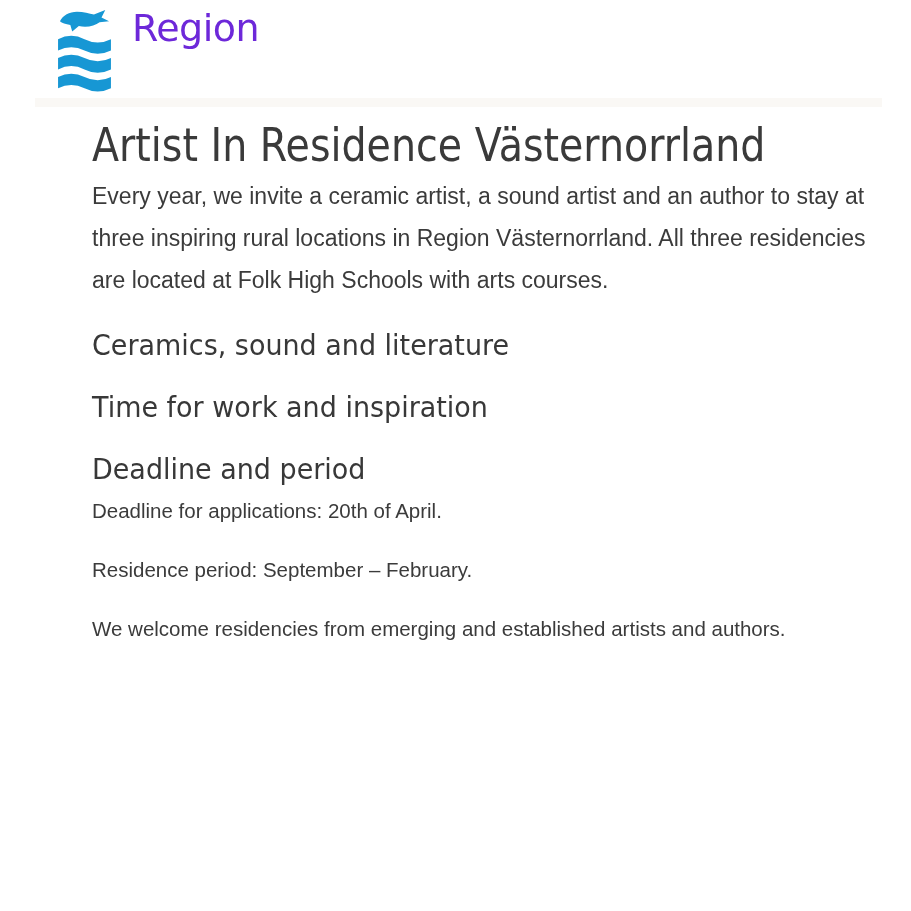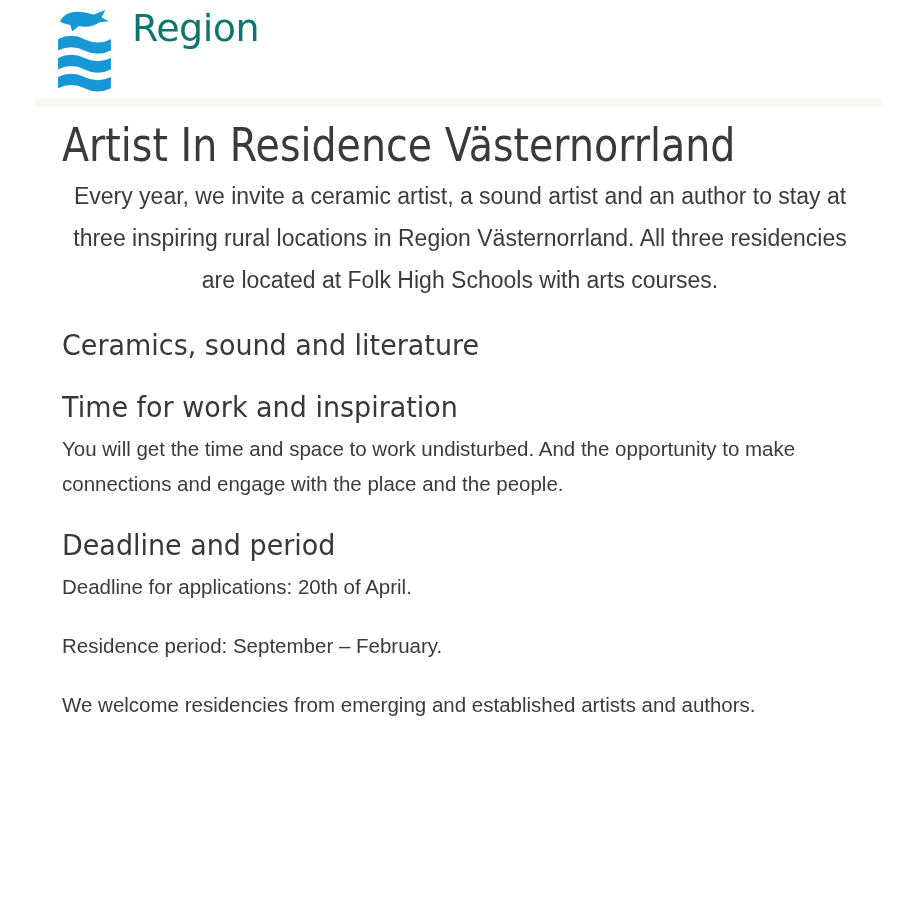--- a/index.html
+++ b/index.html
@@ -29,57 +29,56 @@
     gap: 20px;
     text-decoration: none;
     cursor: pointer;
   }
   .logo-mark svg { display: block; }
   .org-name {
     font-family: "DejaVu Sans", sans-serif;
     font-size: 38px;
     line-height: 45px;
     font-weight: 400;
-    color: #0f766e;
+    color: #6d28d9;
     letter-spacing: -0.5px;
     margin-top: -2px;
     white-space: nowrap;
     text-align: center;
   }
 
   .header-divider {
     margin-left: 35px;
     width: 847px;
     height: 9px;
     background: #faf8f5;
   }
 
   
   .article {
-    padding-left: 62px;
+    padding-left: 92px;
     width: 880px;
   }
   h1.page-title {
     font-family: "DejaVu Sans", sans-serif;
     font-weight: 400;
     font-size: 46px;
     line-height: 52px;
     color: #3a3a3a;
     margin: 12px 0 0 0;
     transform: scaleX(0.86);
     transform-origin: 0 50%;
     white-space: nowrap;
   }
   p.intro {
     font-size: 23px;
     line-height: 42px;
     color: #3b3b3b;
     margin: 4px 0 24px 0;
     width: 796px;
-    text-align: center;
   }
   h2.section-heading {
     font-family: "DejaVu Sans", sans-serif;
     font-weight: 400;
     font-size: 29px;
     line-height: 36px;
     color: #383838;
     margin: 26px 0 6px 0;
     transform: scaleX(0.93);
     transform-origin: 0 50%;
@@ -122,21 +121,20 @@
   <h1 class="page-title">Artist In Residence Västernorrland</h1>
 
   <p class="intro">Every year, we invite a ceramic artist, a sound artist and an author to stay at three inspiring rural locations in Region Västernorrland. All three residencies are located at Folk High Schools with arts courses.</p>
 
   <section class="section">
     <h2 class="section-heading">Ceramics, sound and literature</h2>
   </section>
 
   <section class="section">
     <h2 class="section-heading">Time for work and inspiration</h2>
-    <p>You will get the time and space to work undisturbed. And the opportunity to make connections and engage with the place and the people.</p>
   </section>
 
   <section class="section">
     <h2 class="section-heading">Deadline and period</h2>
     <p>Deadline for applications: 20th of April.</p>
     <p>Residence period: September – February.</p>
     <p>We welcome residencies from emerging and established artists and authors.</p>
   </section>
 </main>
 

